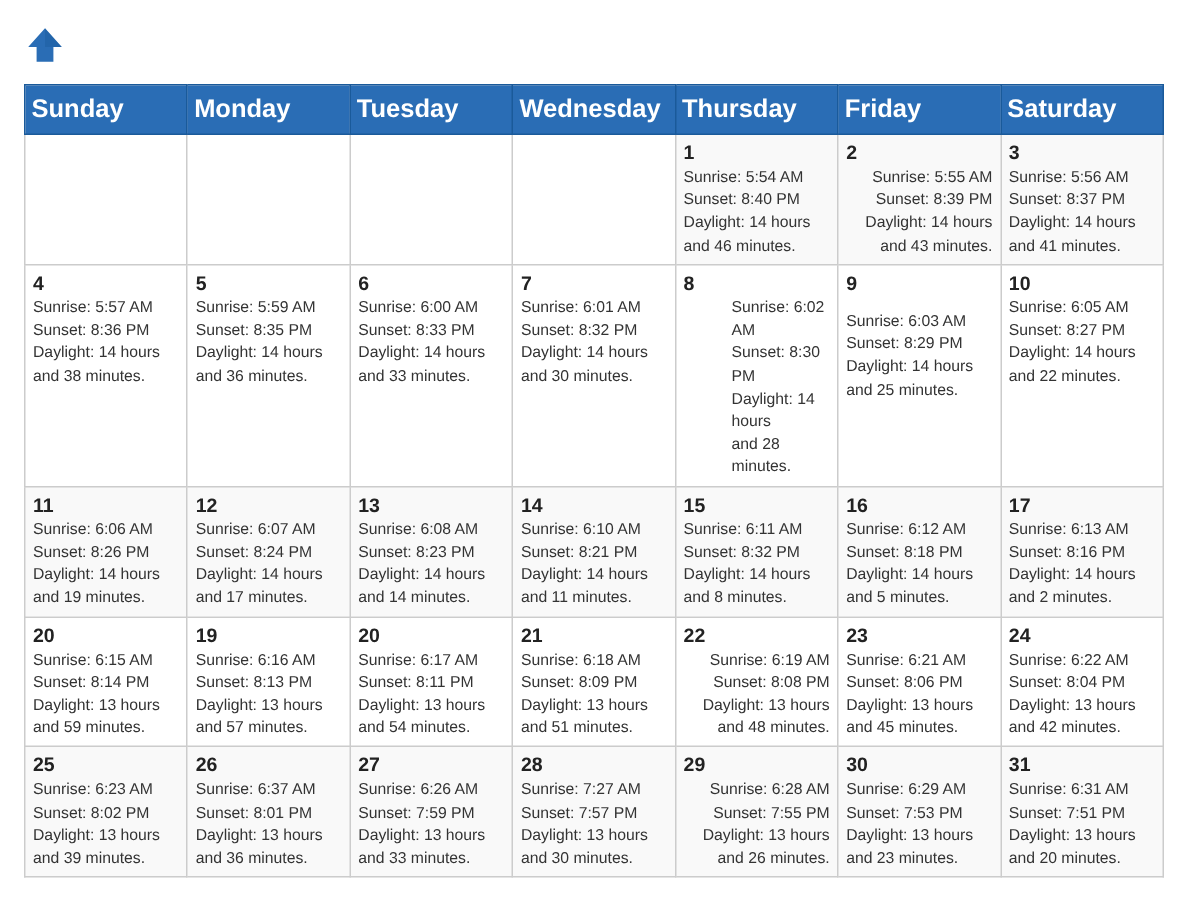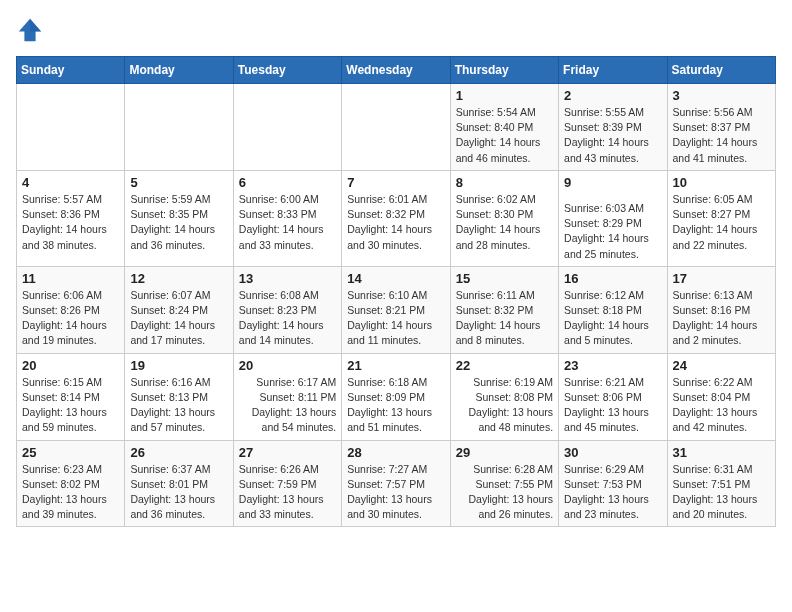--- a/index.html
+++ b/index.html
@@ -52,21 +52,21 @@
     table {
       width: 100%;
       border-collapse: collapse;
       font-size: 11px;
     }
     thead tr th {
       background: #2a6db5;
       color: #fff;
       padding: 6px 4px;
       text-align: left;
-      font-size: 12px;
+      font-size: 17px;
       font-weight: bold;
       border: 1px solid #1a5a9a;
     }
     tbody tr td {
       border: 1px solid #ccc;
       padding: 4px 5px;
       vertical-align: top;
       width: 14.28%;
       min-height: 80px;
       background: #fff;
@@ -128,21 +128,21 @@
         <td class="empty-cell"></td>
         <td>
           <div class="day-number">1</div>
           <div class="day-info" style="white-space: pre-line;">Sunrise: 5:54 AM
 Sunset: 8:40 PM
 Daylight: 14 hours
 and 46 minutes.</div>
         </td>
         <td>
           <div class="day-number">2</div>
-          <div class="day-info" style="white-space: pre-line;">Sunrise: 5:55 AM
+          <div class="day-info" style="white-space: pre-line; text-align: right;">Sunrise: 5:55 AM
 Sunset: 8:39 PM
 Daylight: 14 hours
 and 43 minutes.</div>
         </td>
         <td>
           <div class="day-number">3</div>
           <div class="day-info" style="white-space: pre-line;">Sunrise: 5:56 AM
 Sunset: 8:37 PM
 Daylight: 14 hours
 and 41 minutes.</div>
@@ -172,21 +172,21 @@
         </td>
         <td>
           <div class="day-number">7</div>
           <div class="day-info" style="white-space: pre-line;">Sunrise: 6:01 AM
 Sunset: 8:32 PM
 Daylight: 14 hours
 and 30 minutes.</div>
         </td>
         <td>
           <div class="day-number">8</div>
-          <div class="day-info" style="white-space: pre-line;">Sunrise: 6:02 AM
+          <div class="day-info" style="white-space: pre-line; margin-left: 32px;">Sunrise: 6:02 AM
 Sunset: 8:30 PM
 Daylight: 14 hours
 and 28 minutes.</div>
         </td>
         <td>
           <div class="day-number">9</div>
           <div class="day-info" style="white-space: pre-line; margin-top: 11px;">Sunrise: 6:03 AM
 Sunset: 8:29 PM
 Daylight: 14 hours
 and 25 minutes.</div>
@@ -260,21 +260,21 @@
         </td>
         <td>
           <div class="day-number">19</div>
           <div class="day-info" style="white-space: pre-line;">Sunrise: 6:16 AM
 Sunset: 8:13 PM
 Daylight: 13 hours
 and 57 minutes.</div>
         </td>
         <td>
           <div class="day-number">20</div>
-          <div class="day-info" style="white-space: pre-line; text-align: right;">Sunrise: 6:17 AM
+          <div class="day-info" style="white-space: pre-line;">Sunrise: 6:17 AM
 Sunset: 8:11 PM
 Daylight: 13 hours
 and 54 minutes.</div>
         </td>
         <td>
           <div class="day-number">21</div>
           <div class="day-info" style="white-space: pre-line;">Sunrise: 6:18 AM
 Sunset: 8:09 PM
 Daylight: 13 hours
 and 51 minutes.</div>

